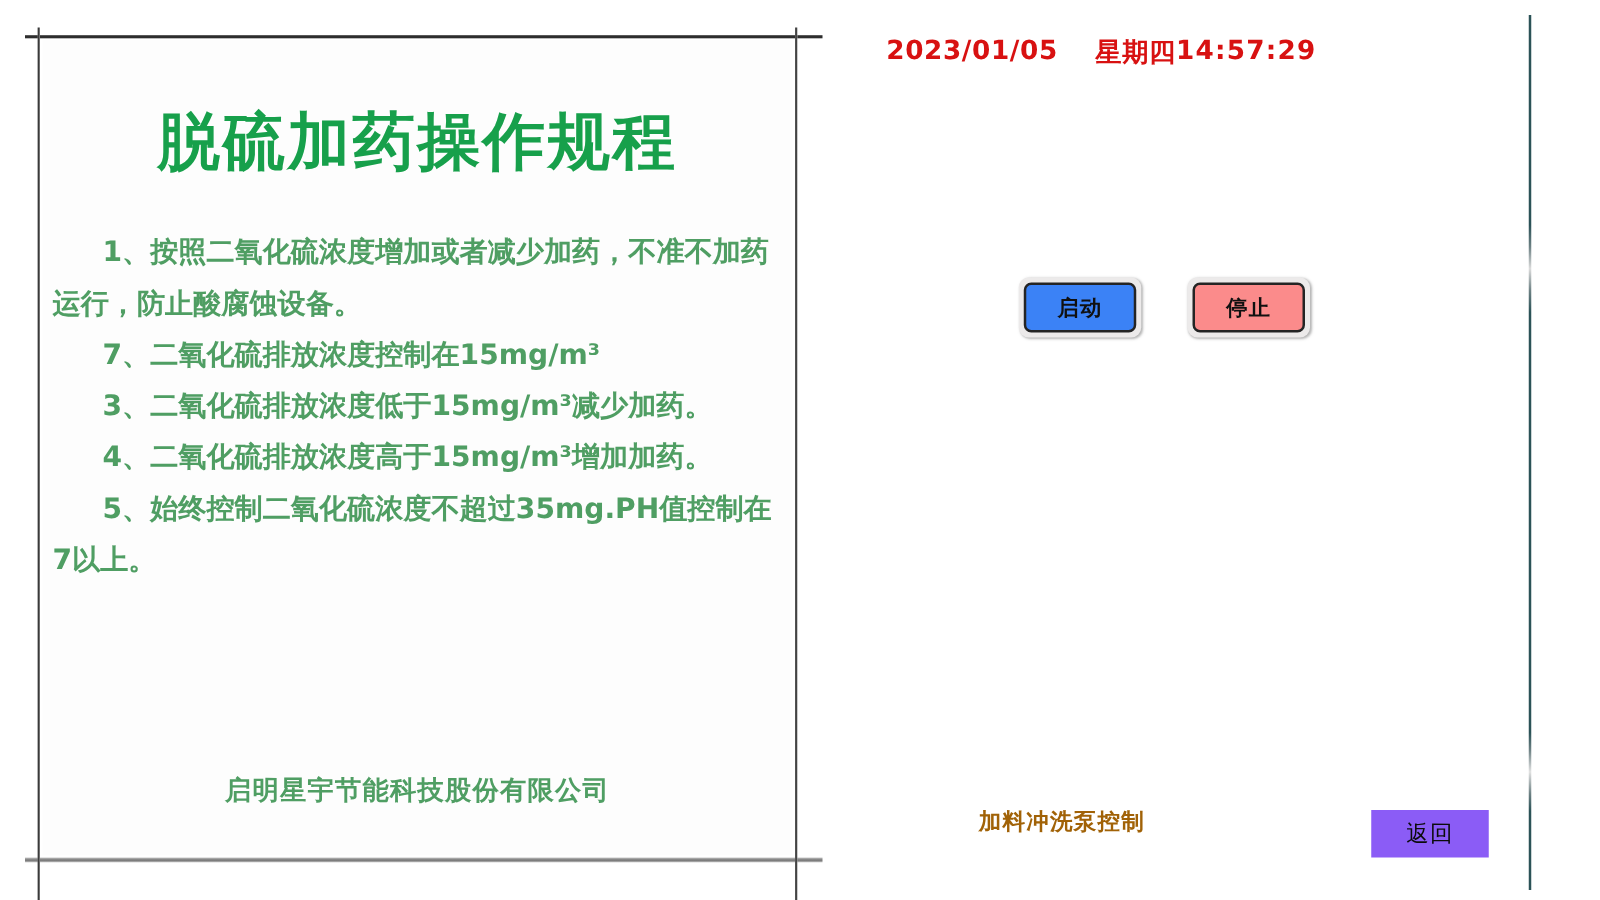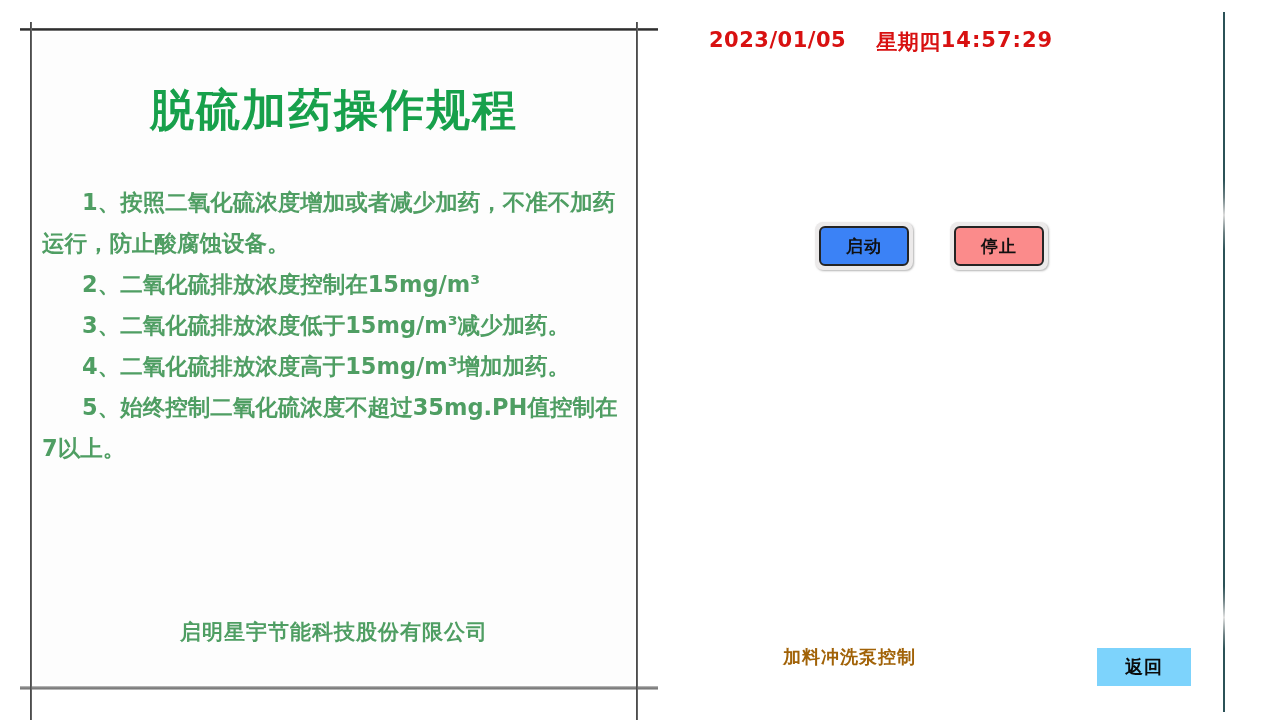--- a/index.html
+++ b/index.html
@@ -59,21 +59,21 @@
   }
 
   #poster-title {
     position: absolute;
     left: 0;
     top: 56px;
     width: 600px;
     text-align: center;
     font-family: "DejaVu Sans", "Liberation Sans", sans-serif;
     font-weight: 700;
-    font-size: 44px;
+    font-size: 50px;
     letter-spacing: 2px;
     color: #17a04b;
     line-height: 1;
     white-space: nowrap;
   }
 
   #poster-body {
     position: absolute;
     left: 0;
     top: 150px;
@@ -168,25 +168,25 @@
     letter-spacing: 1px;
     white-space: nowrap;
   }
 
   #return-button {
     position: absolute;
     left: 417px;
     top: 648px;
     width: 94px;
     height: 38px;
-    background: #7dd3fc;
+    background: #8b5cf6;
     border: none;
     color: #0b0b0b;
     font-size: 18px;
-    font-weight: 700;
+    font-weight: 400;
     font-family: "DejaVu Serif", "Liberation Serif", serif;
     letter-spacing: 1px;
     display: flex;
     align-items: center;
     justify-content: center;
     cursor: pointer;
   }
 
   #edge-divider {
     position: absolute;
@@ -218,21 +218,21 @@
   <div id="panel-bottom-rule" class="rule-h"></div>
   <div id="panel-left-rule" class="rule-v"></div>
   <div id="panel-right-rule" class="rule-v"></div>
 
   <div id="poster">
 
     <div id="poster-title">脱硫加药操作规程</div>
 
     <div id="poster-body">
       <div class="rule-line">1、按照二氧化硫浓度增加或者减少加药，不准不加药运行，防止酸腐蚀设备。</div>
-      <div class="rule-line">2、二氧化硫排放浓度控制在15mg/m³</div>
+      <div class="rule-line">7、二氧化硫排放浓度控制在15mg/m³</div>
       <div class="rule-line">3、二氧化硫排放浓度低于15mg/m³减少加药。</div>
       <div class="rule-line">4、二氧化硫排放浓度高于15mg/m³增加加药。</div>
       <div class="rule-line">5、始终控制二氧化硫浓度不超过35mg.PH值控制在7以上。</div>
     </div>
 
     <div id="poster-footer">启明星宇节能科技股份有限公司</div>
   </div>
 </div>
 
 <div id="right-panel">

